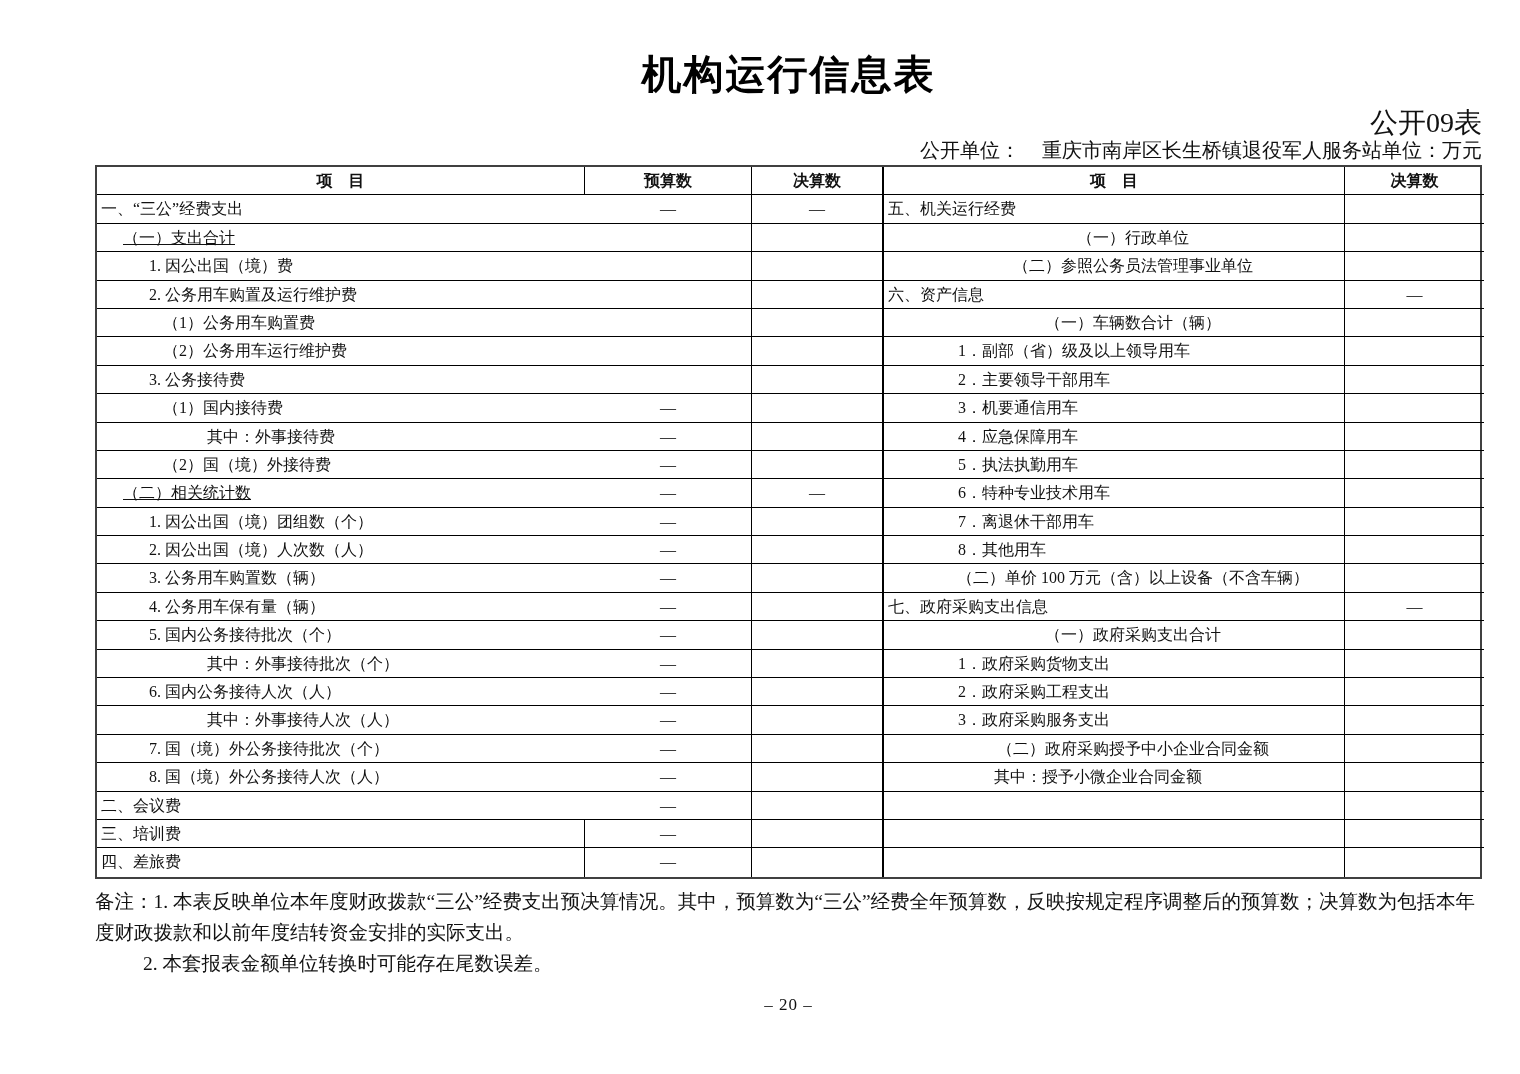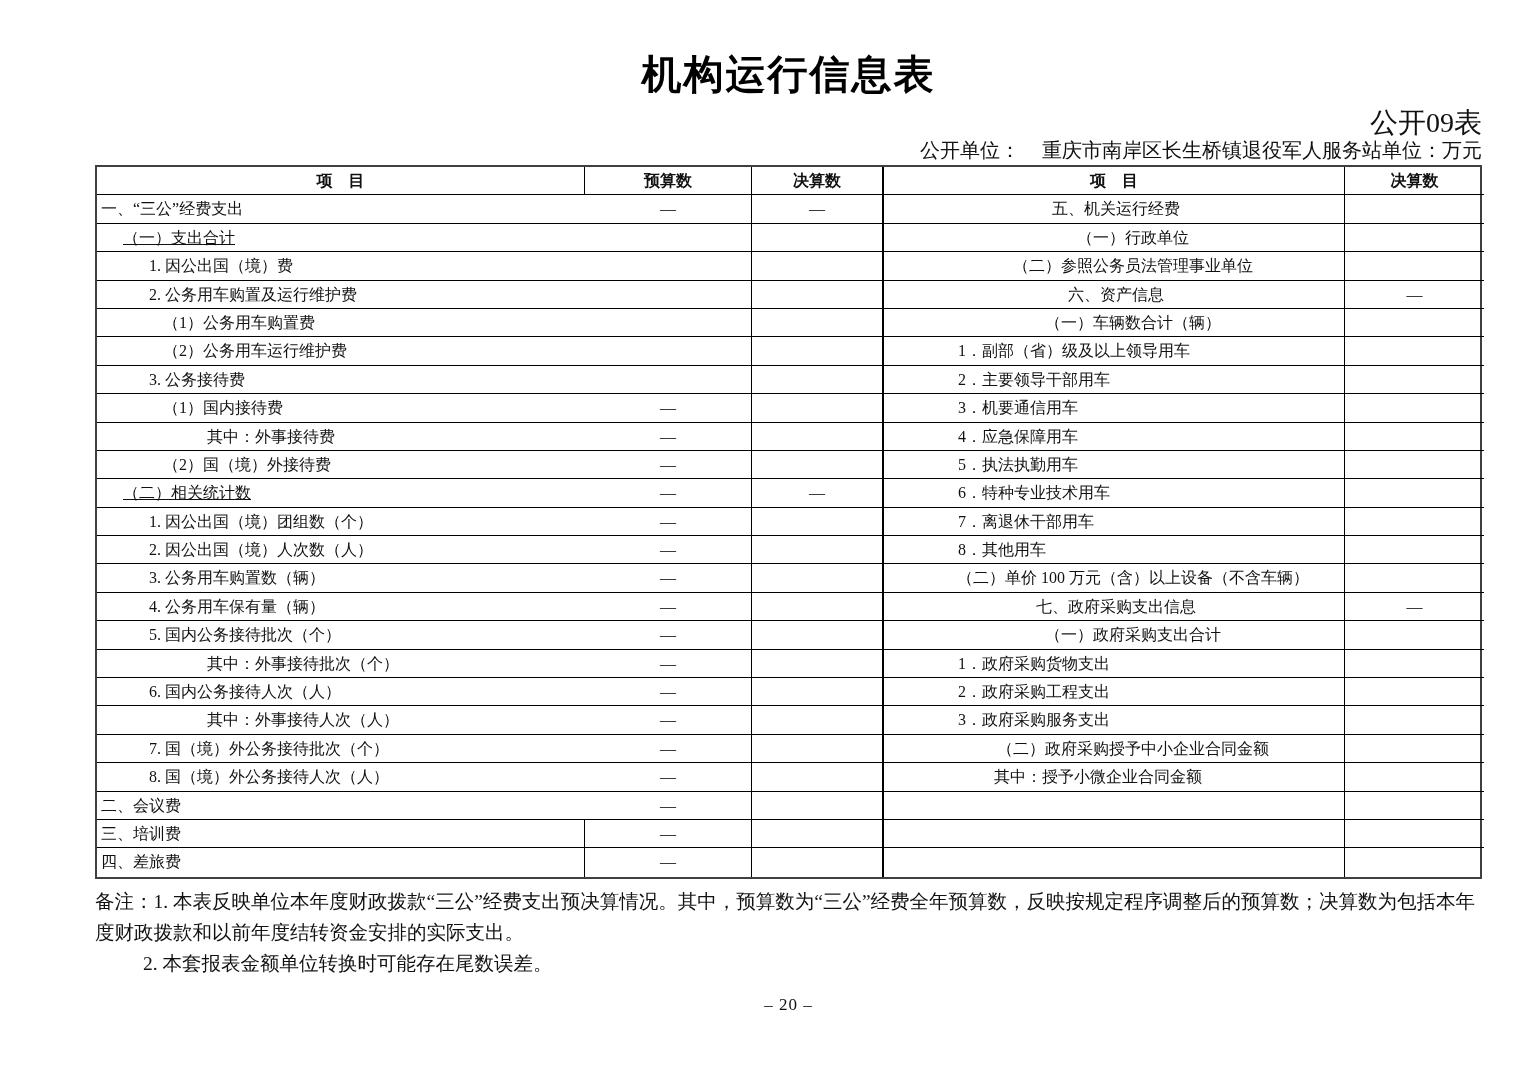--- a/index.html
+++ b/index.html
@@ -37,21 +37,21 @@
   .c2{border-right:1px solid #000;}
   .c3{border-right:2px solid #000;}
   .c4{border-right:1px solid #000;}
   
   .lt.ind0{padding-left:4px;}
   .lt.ind1{padding-left:26px;text-decoration:underline;}
   .lt.ind2{padding-left:52px;}
   .lt.ind3{padding-left:66px;}
   .lt.ind4{padding-left:110px;}
   
-  .rt.ind0{padding-left:4px;text-align:center;}
+  .rt.ind0{padding-left:4px;}
   .rt.ind1{padding-left:38px;text-align:center;}
   .rt.ind2{padding-left:74px;}
   .rt.ind4{padding-left:110px;}
   
   .notes{margin-top:7px;font-size:19.5px;line-height:31px;}
   .note-line.n-ind1{padding-left:48px;}
   .page-num{margin-top:16px;text-align:center;font-size:17px;letter-spacing:1px;}
 </style>
 </head>
 <body>

